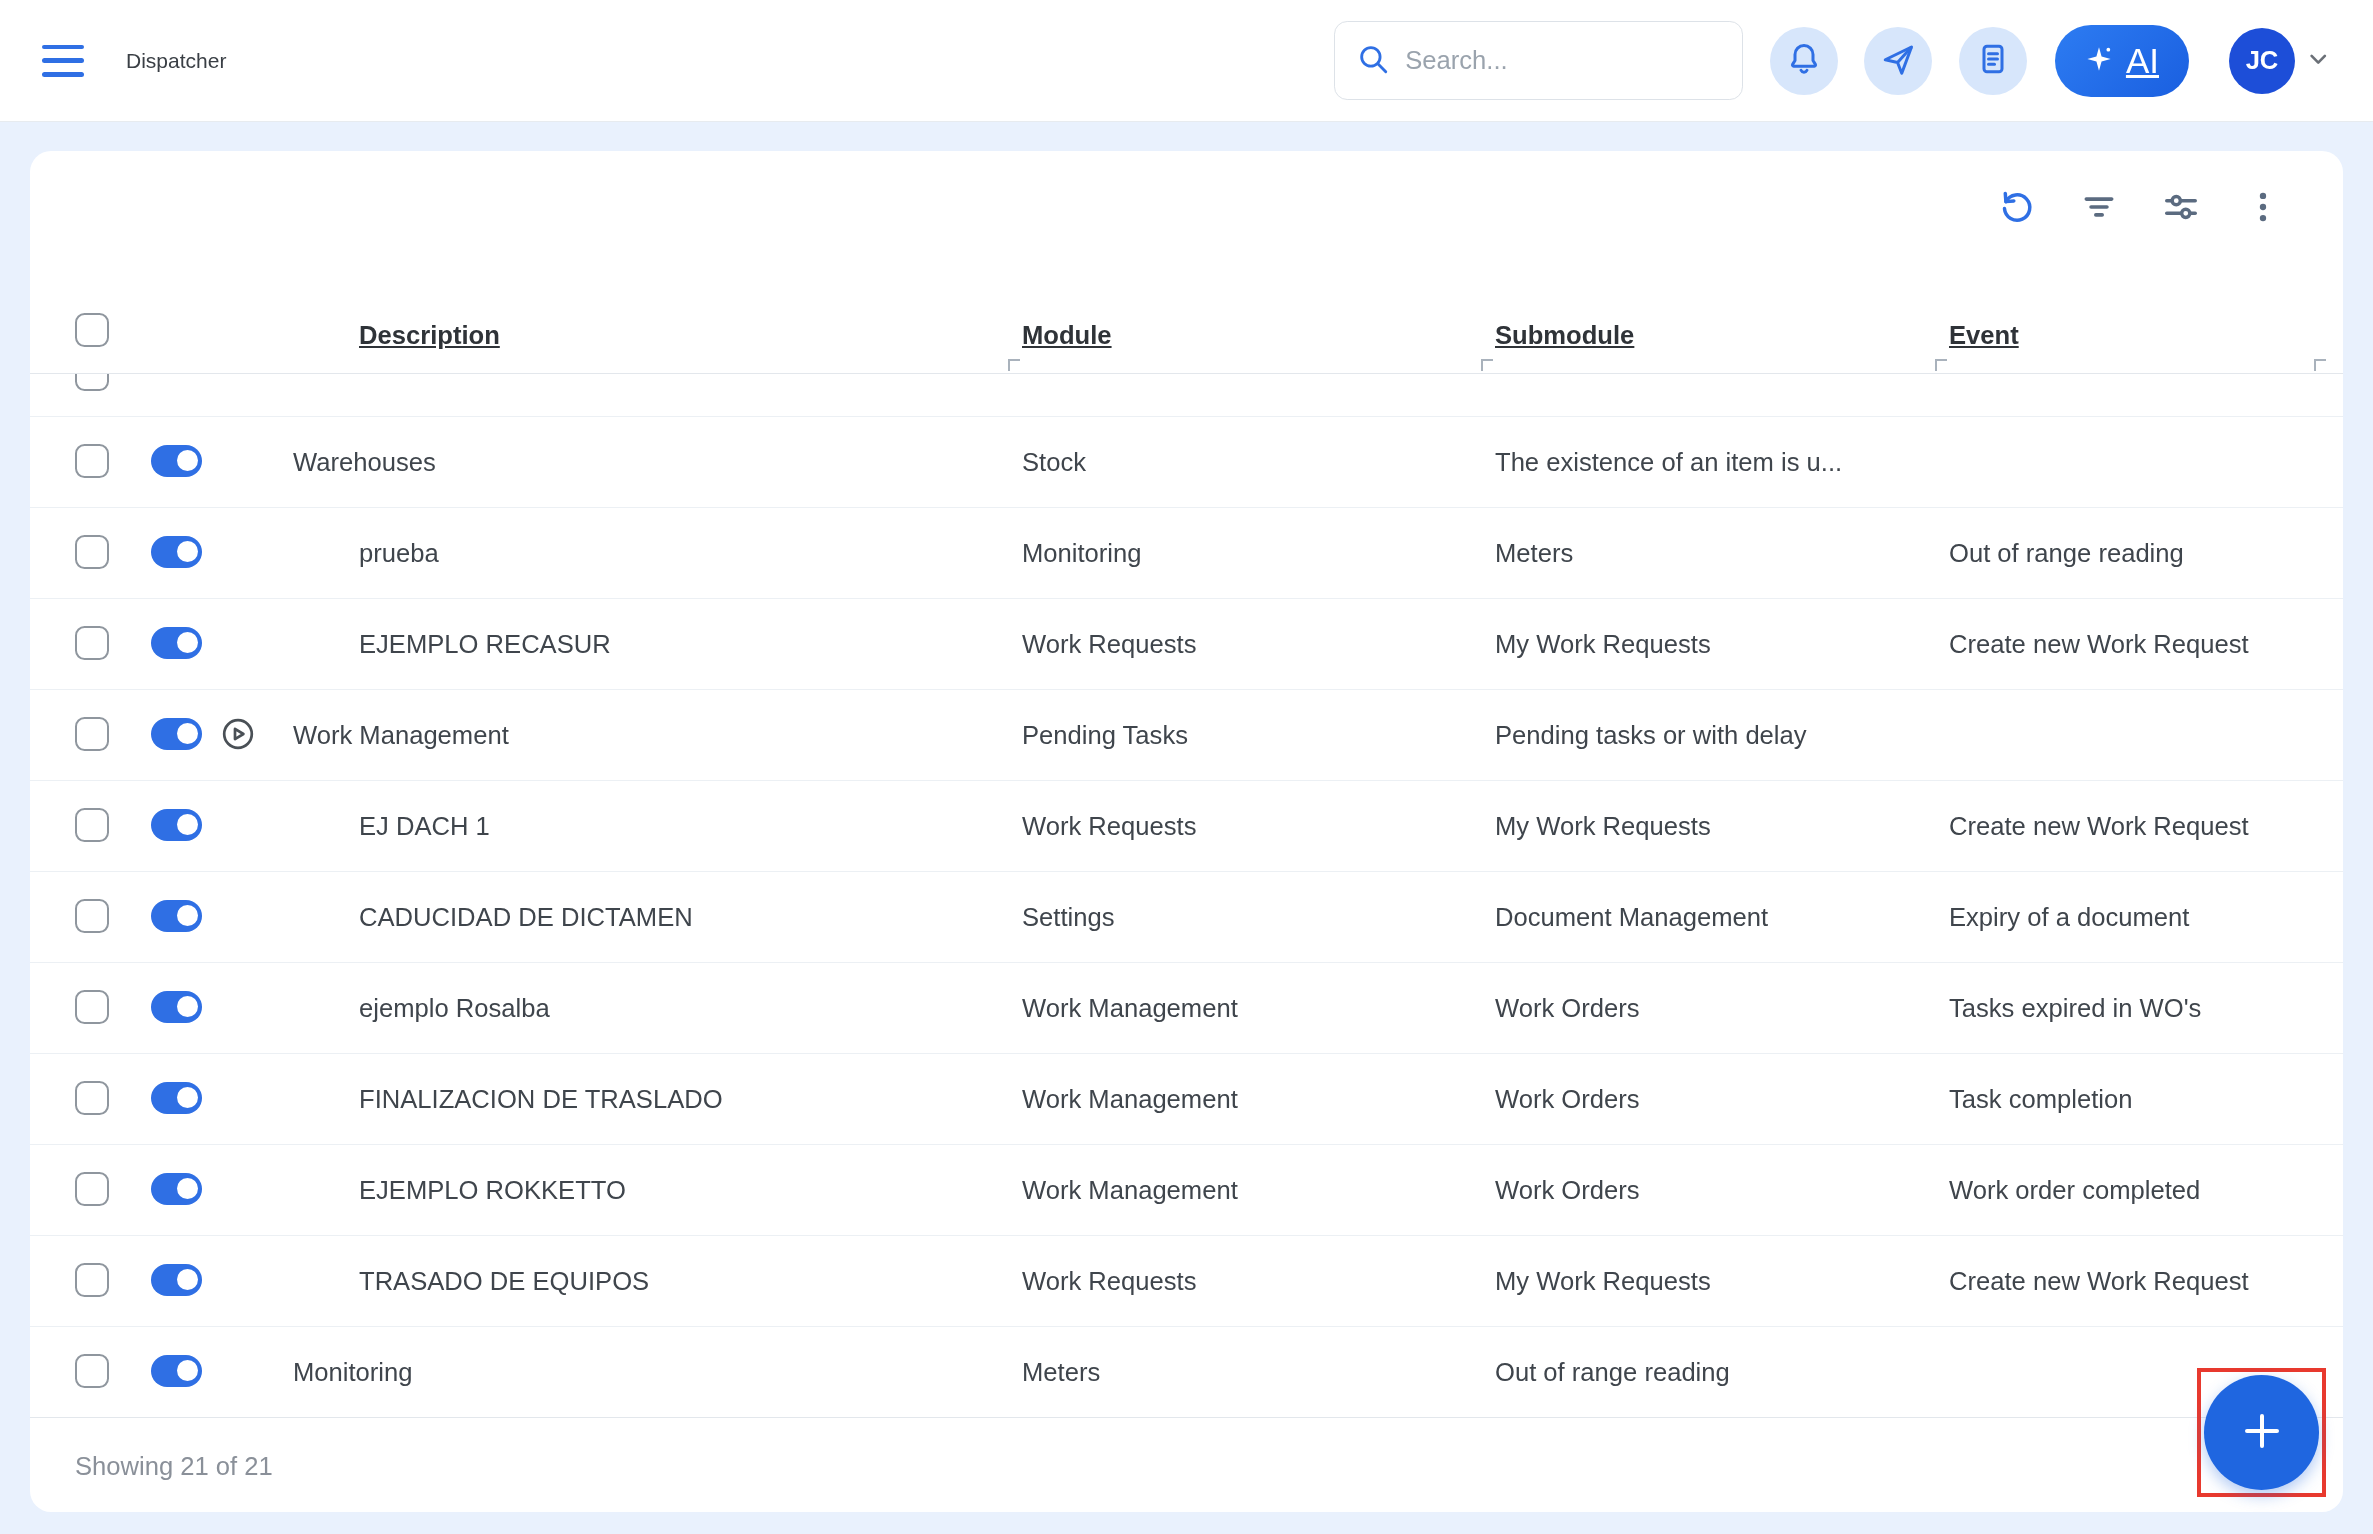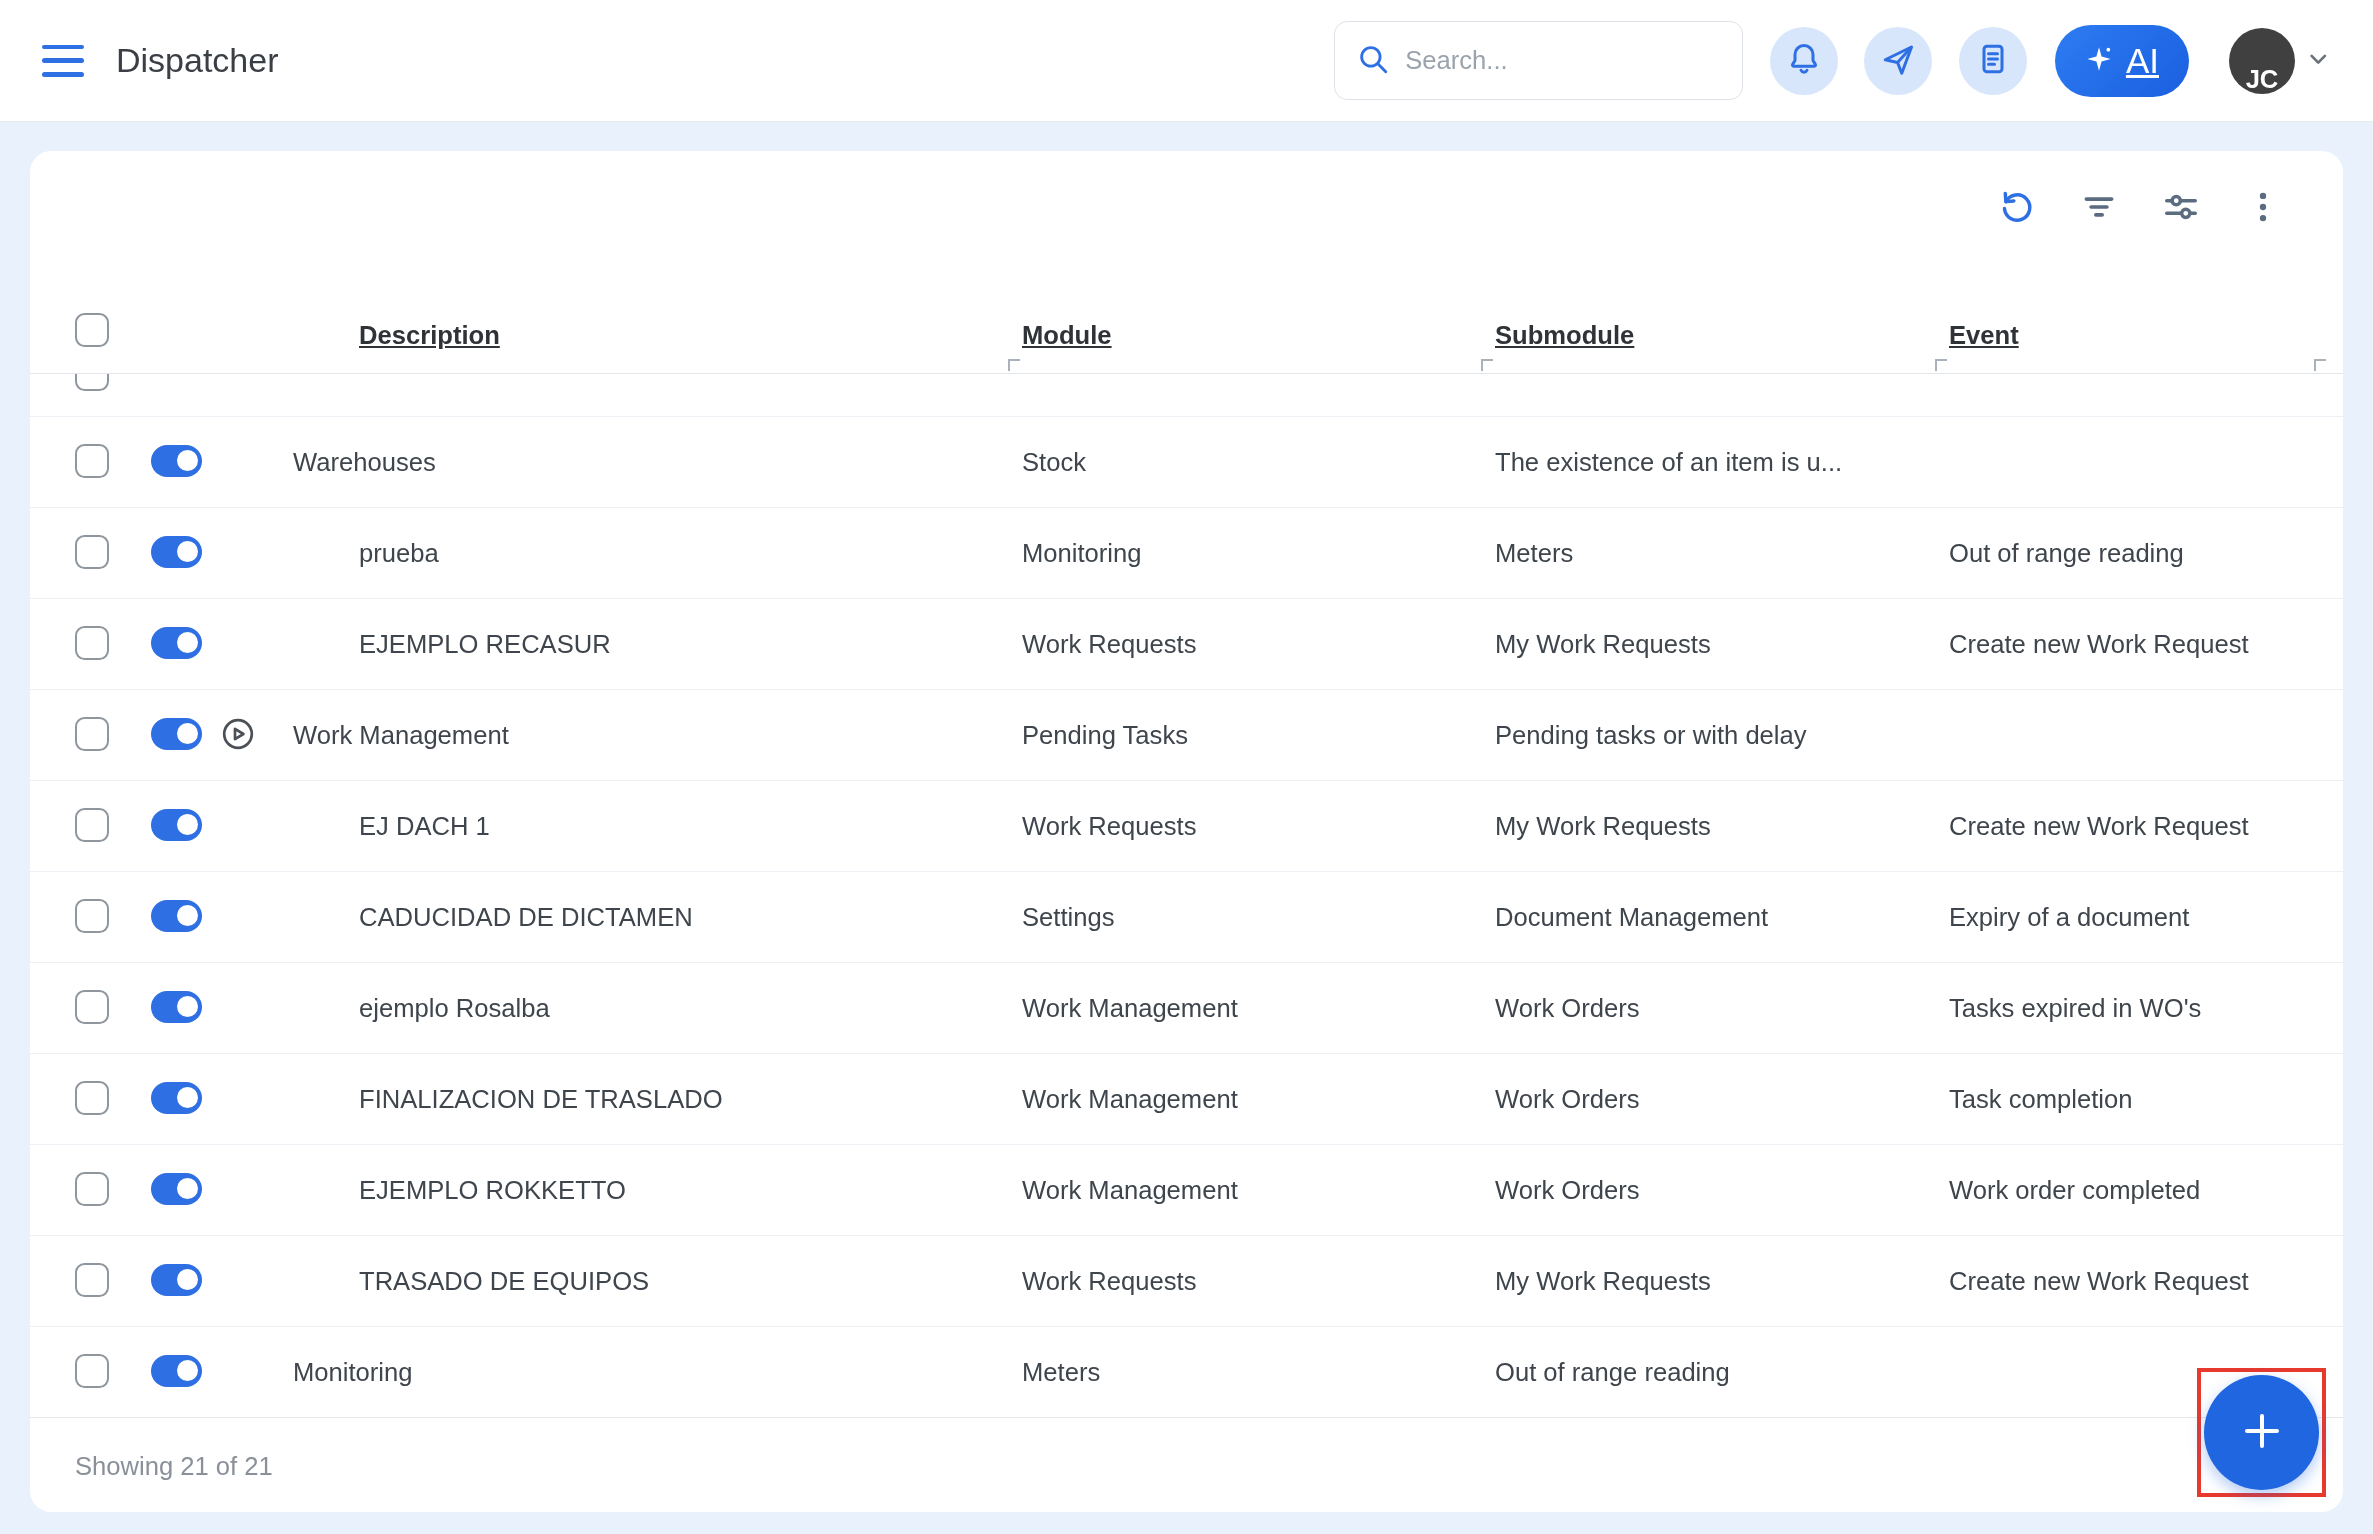--- a/index.html
+++ b/index.html
@@ -5,39 +5,39 @@
   * { margin:0; padding:0; box-sizing:border-box; }
   html,body { width:2373px; height:1535px; overflow:hidden;
     font-family:"Liberation Sans", sans-serif; background:#e9f1fd; }
 
   
   .topbar { height:121px; background:#ffffff; display:flex; align-items:center;
     padding:0 42px; box-shadow:0 0.9px 0 #e7eaee; position:relative; z-index:5; }
   .hamburger { width:42px; height:32px; display:flex; flex-direction:column;
     justify-content:space-between; cursor:pointer; }
   .hamburger span { display:block; height:4.7px; border-radius:2.8px; background:#2f6fe4; }
-  .page-title { margin-left:32px; font-size:34px; color:#3a3f45; }
+  .page-title { margin-left:42px; font-size:21px; color:#3a3f45; }
 
   .search-box { margin-left:auto; width:409px; height:79px; border:1.9px solid #dde2e8;
     border-radius:13.2px; display:flex; align-items:center; padding:0 21px; background:#fff; }
   .search-box input { border:none; outline:none; font-size:25.6px; color:#15803d;
     margin-left:15px; width:303px; font-family:"Liberation Sans", sans-serif; }
   .search-box input::placeholder { color:#9aa3ad; }
 
   .circle-btn { width:68px; height:68px; border-radius:50%; background:#d7e6fb;
     display:flex; align-items:center; justify-content:center; margin-left:26.5px; cursor:pointer; }
 
   .ai-btn { margin-left:28px; height:72px; padding:0 30px; border-radius:36px;
     background:linear-gradient(135deg,#2d7cf2,#1a5fe0); display:flex; align-items:center;
     gap:13.2px; cursor:pointer; }
   .ai-btn .ai-label { color:#fff; font-size:35px;text-decoration:underline; }
 
   .user-menu { display:flex; align-items:center; margin-left:40px; cursor:pointer; }
-  .avatar { width:66px; height:66px; border-radius:50%; background:#404040; color:#fff;
-    display:flex; align-items:flex-end; justify-content:center; font-size:25.6px; font-weight:bold; }
+  .avatar { width:66px; height:66px; border-radius:50%; background:#1d4ed8; color:#fff;
+    display:flex; align-items:center; justify-content:center; font-size:25.6px; font-weight:bold; }
 
   
   .main { padding:30px; height:1414px; }
   .card { background:#fff; border-radius:21px; height:1361px; position:relative; }
 
   .card-toolbar { height:114px; display:flex; align-items:center; justify-content:flex-end;
     gap:40px; padding-right:59px; }
   .tool-btn { width:42px; height:42px; display:flex; align-items:center; justify-content:center;
     cursor:pointer; }
 

